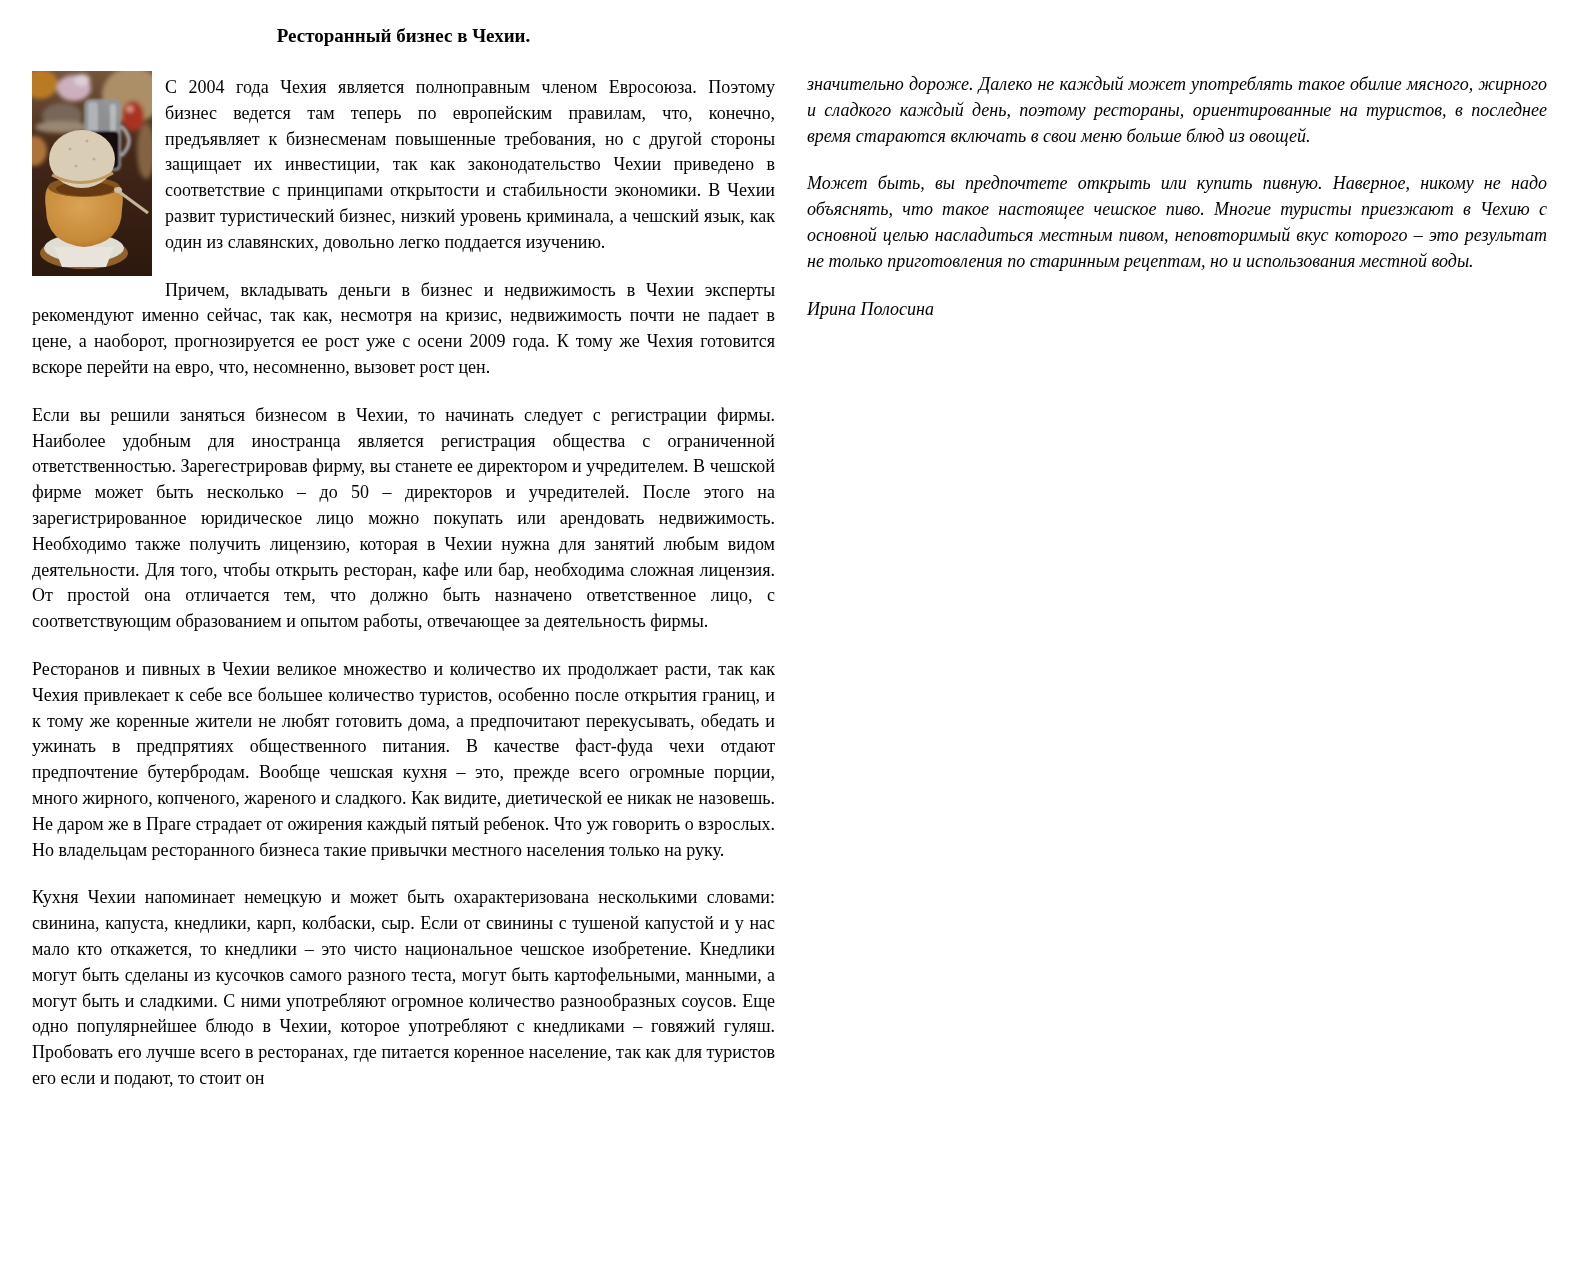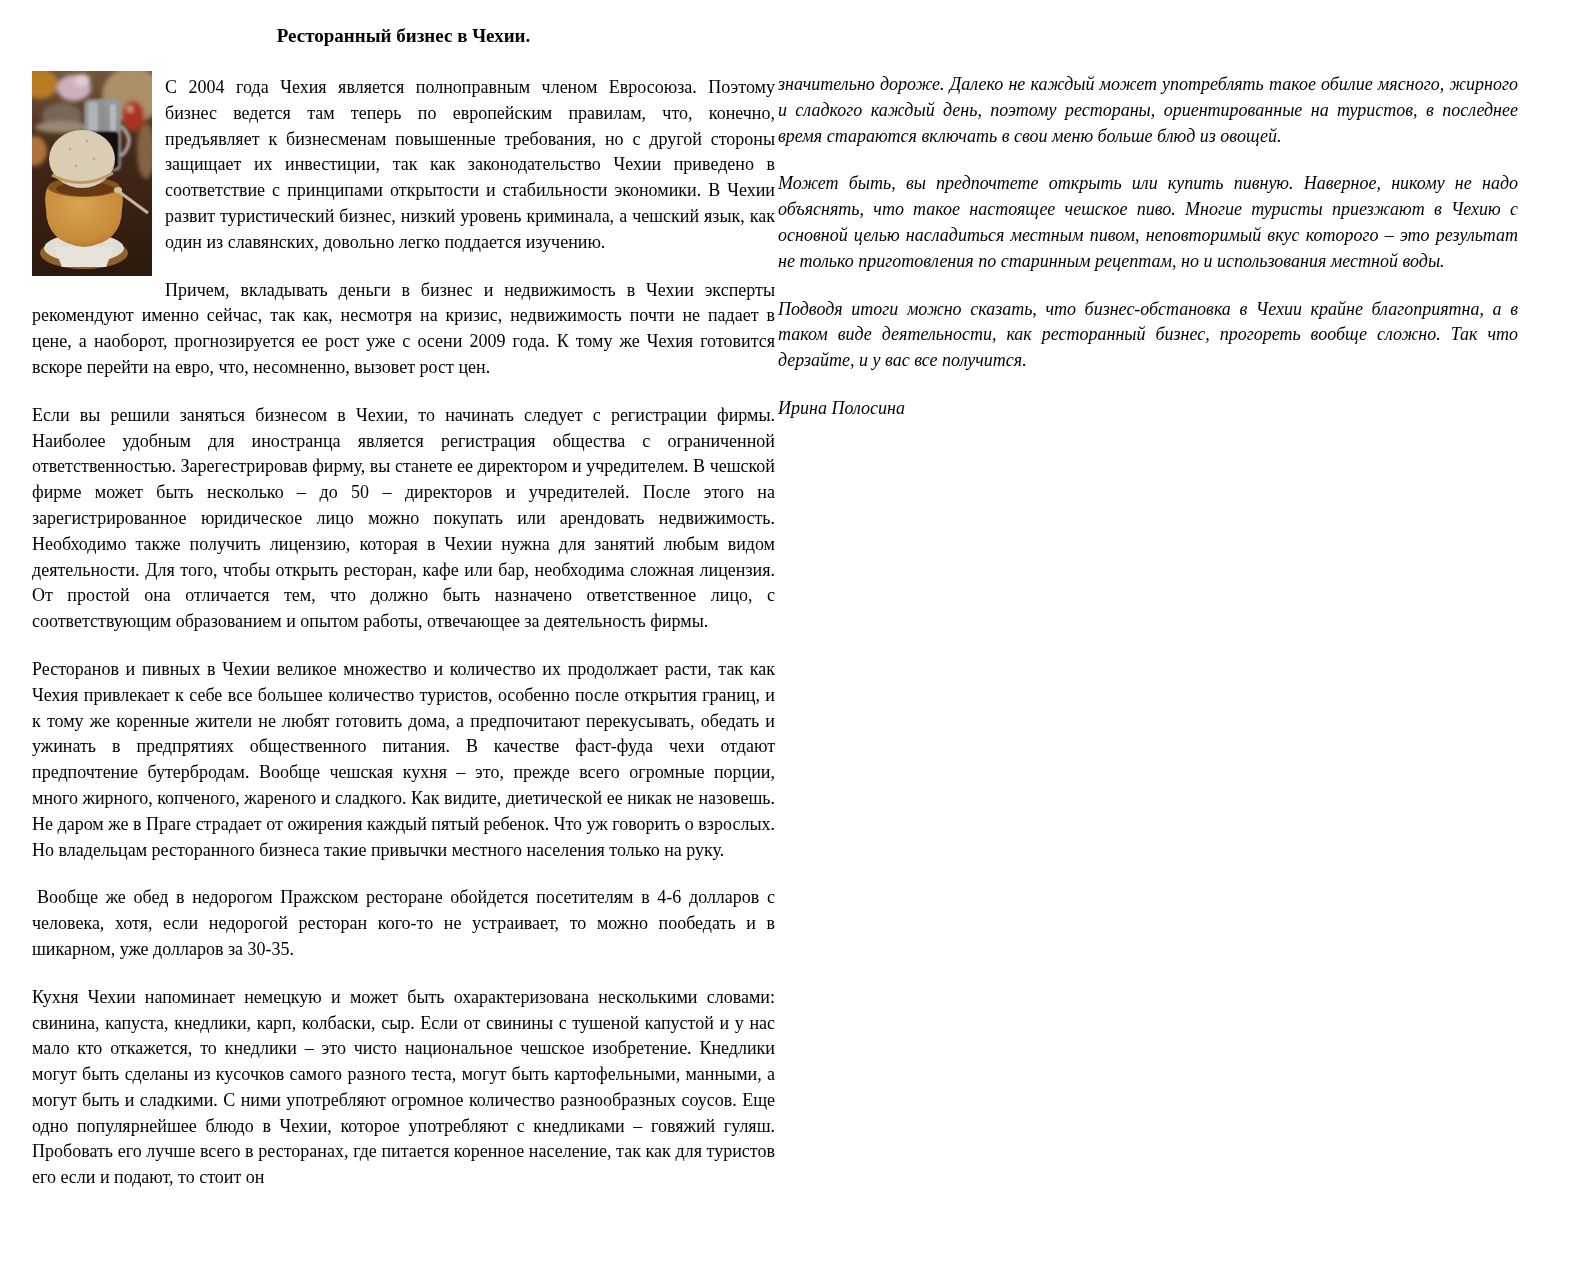--- a/index.html
+++ b/index.html
@@ -9,21 +9,21 @@
   }
   .page {
     position: relative;
     width: 1579px;
     height: 1278px;
     overflow: hidden;
     box-sizing: border-box;
     background: #ffffff;
     padding: 25px 47px 10px 32px;
     display: flex;
-    gap: 3px;
+    gap: 32px;
     font-family: "Liberation Serif", "DejaVu Serif", serif;
     font-size: 18px;
     line-height: 25.8px;
     color: #000000;
   }
   .col { text-align: justify; }
   .col-left  { flex: 0 0 743px; width: 743px; }
   .col-right { flex: 0 0 740px; width: 740px; box-sizing: border-box; padding-top: 47px; font-style: italic; }
   .doc-title {
     font-size: 19px;
@@ -118,24 +118,22 @@
         <ellipse cx="86" cy="119" rx="4" ry="3" fill="#d8c8a8"></ellipse>
 
         <rect x="0" y="0" width="120" height="205" fill="#000000" opacity="0.04"></rect>
       </svg>
     </div>
 
     <p>С 2004 года Чехия является полноправным членом Евросоюза. Поэтому бизнес ведется там теперь по европейским правилам, что, конечно, предъявляет к бизнесменам повышенные требования, но с другой стороны защищает их инвестиции, так как законодательство Чехии приведено в соответствие с принципами открытости и стабильности экономики. В Чехии развит туристический бизнес, низкий уровень криминала, а чешский язык, как один из славянских, довольно легко поддается изучению.</p>
     <p>Причем, вкладывать деньги в бизнес и недвижимость в Чехии эксперты рекомендуют именно сейчас, так как, несмотря на кризис, недвижимость почти не падает в цене, а наоборот, прогнозируется ее рост уже с осени 2009 года. К тому же Чехия готовится вскоре перейти на евро, что, несомненно, вызовет рост цен.</p>
     <p>Если вы решили заняться бизнесом в Чехии, то начинать следует с регистрации фирмы. Наиболее удобным для иностранца является регистрация общества с ограниченной ответственностью. Зарегестрировав фирму, вы станете ее директором и учредителем. В чешской фирме может быть несколько – до 50 – директоров и учредителей. После этого на зарегистрированное юридическое лицо можно покупать или арендовать недвижимость. Необходимо также получить лицензию, которая в Чехии нужна для занятий любым видом деятельности. Для того, чтобы открыть ресторан, кафе или бар, необходима сложная лицензия. От простой она отличается тем, что должно быть назначено ответственное лицо, с соответствующим образованием и опытом работы, отвечающее за деятельность фирмы.</p>
     <p>Ресторанов и пивных в Чехии великое множество и количество их продолжает расти, так как Чехия привлекает к себе все большее количество туристов, особенно после открытия границ, и к тому же коренные жители не любят готовить дома, а предпочитают перекусывать, обедать и ужинать в предпрятиях общественного питания. В качестве фаст-фуда чехи отдают предпочтение бутербродам. Вообще чешская кухня – это, прежде всего огромные порции, много жирного, копченого, жареного и сладкого. Как видите, диетической ее никак не назовешь. Не даром же в Праге страдает от ожирения каждый пятый ребенок. Что уж говорить о взрослых. Но владельцам ресторанного бизнеса такие привычки местного населения только на руку.</p>
-    <p class="lead-space">Вообще же обед в недорогом Пражском ресторане обойдется посетителям в 4-6 долларов с человека, хотя, если недорогой ресторан кого-то не устраивает, то можно пообедать и в шикарном, уже долларов за 30-35.</p>
     <p>Кухня Чехии напоминает немецкую и может быть охарактеризована несколькими словами: свинина, капуста, кнедлики, карп, колбаски, сыр. Если от свинины с тушеной капустой и у нас мало кто откажется, то кнедлики – это чисто национальное чешское изобретение. Кнедлики могут быть сделаны из кусочков самого разного теста, могут быть картофельными, манными, а могут быть и сладкими. С ними употребляют огромное количество разнообразных соусов. Еще одно популярнейшее блюдо в Чехии, которое употребляют с кнедликами – говяжий гуляш. Пробовать его лучше всего в ресторанах, где питается коренное население, так как для туристов его если и подают, то стоит он</p>
   </div>
 
   <div class="col col-right">
     <p>значительно дороже. Далеко не каждый может употреблять такое обилие мясного, жирного и сладкого каждый день, поэтому рестораны, ориентированные на туристов, в последнее время стараются включать в свои меню больше блюд из овощей.</p>
     <p>Может быть, вы предпочтете открыть или купить пивную. Наверное, никому не надо объяснять, что такое настоящее чешское пиво. Многие туристы приезжают в Чехию с основной целью насладиться местным пивом, неповторимый вкус которого – это результат не только приготовления по старинным рецептам, но и использования местной воды.</p>
-    <p>Подводя итоги можно сказать, что бизнес-обстановка в Чехии крайне благоприятна, а в таком виде деятельности, как ресторанный бизнес, прогореть вообще сложно. Так что дерзайте, и у вас все получится.</p>
     <p class="author">Ирина Полосина</p>
   </div>
 
 </div>
 
 </body></html>

